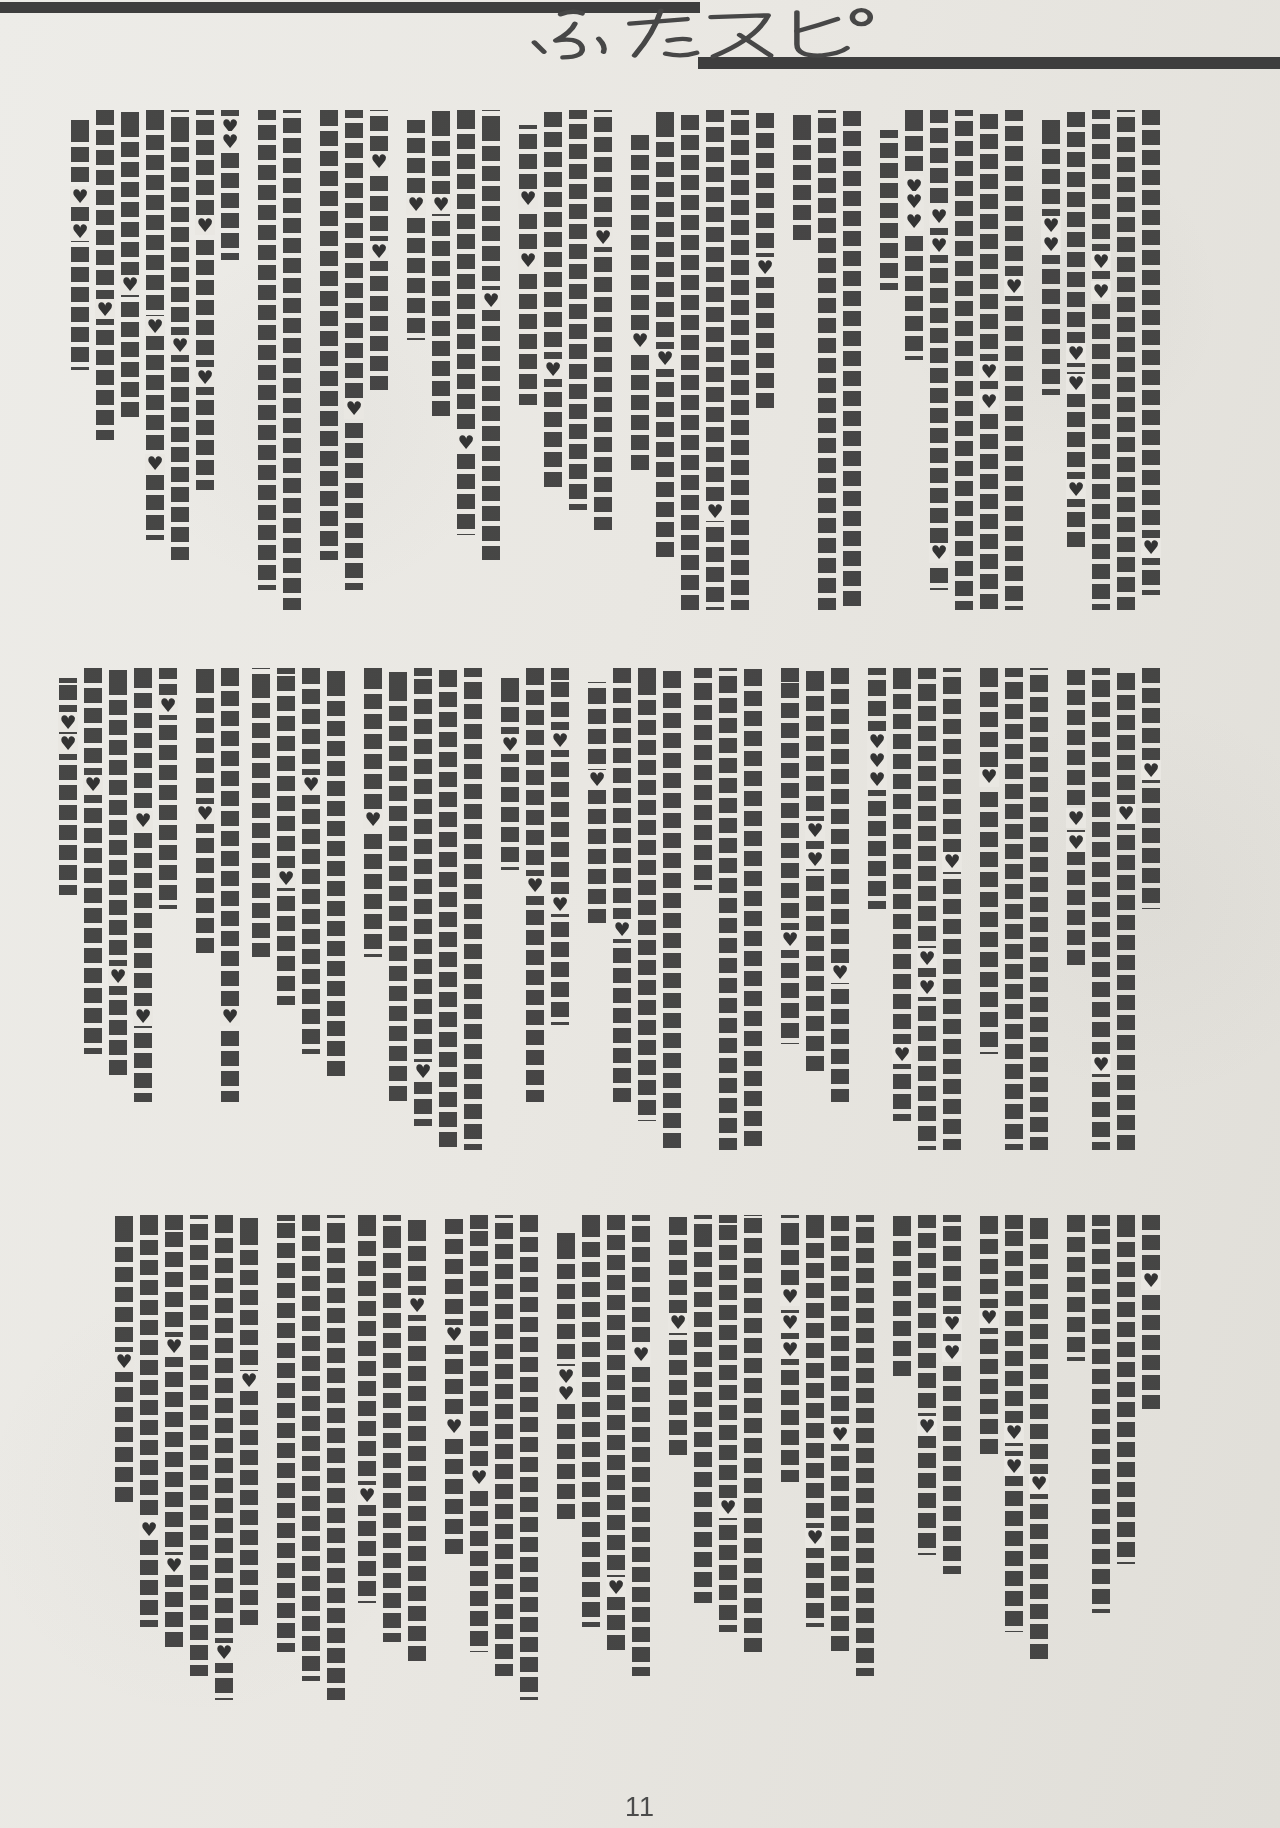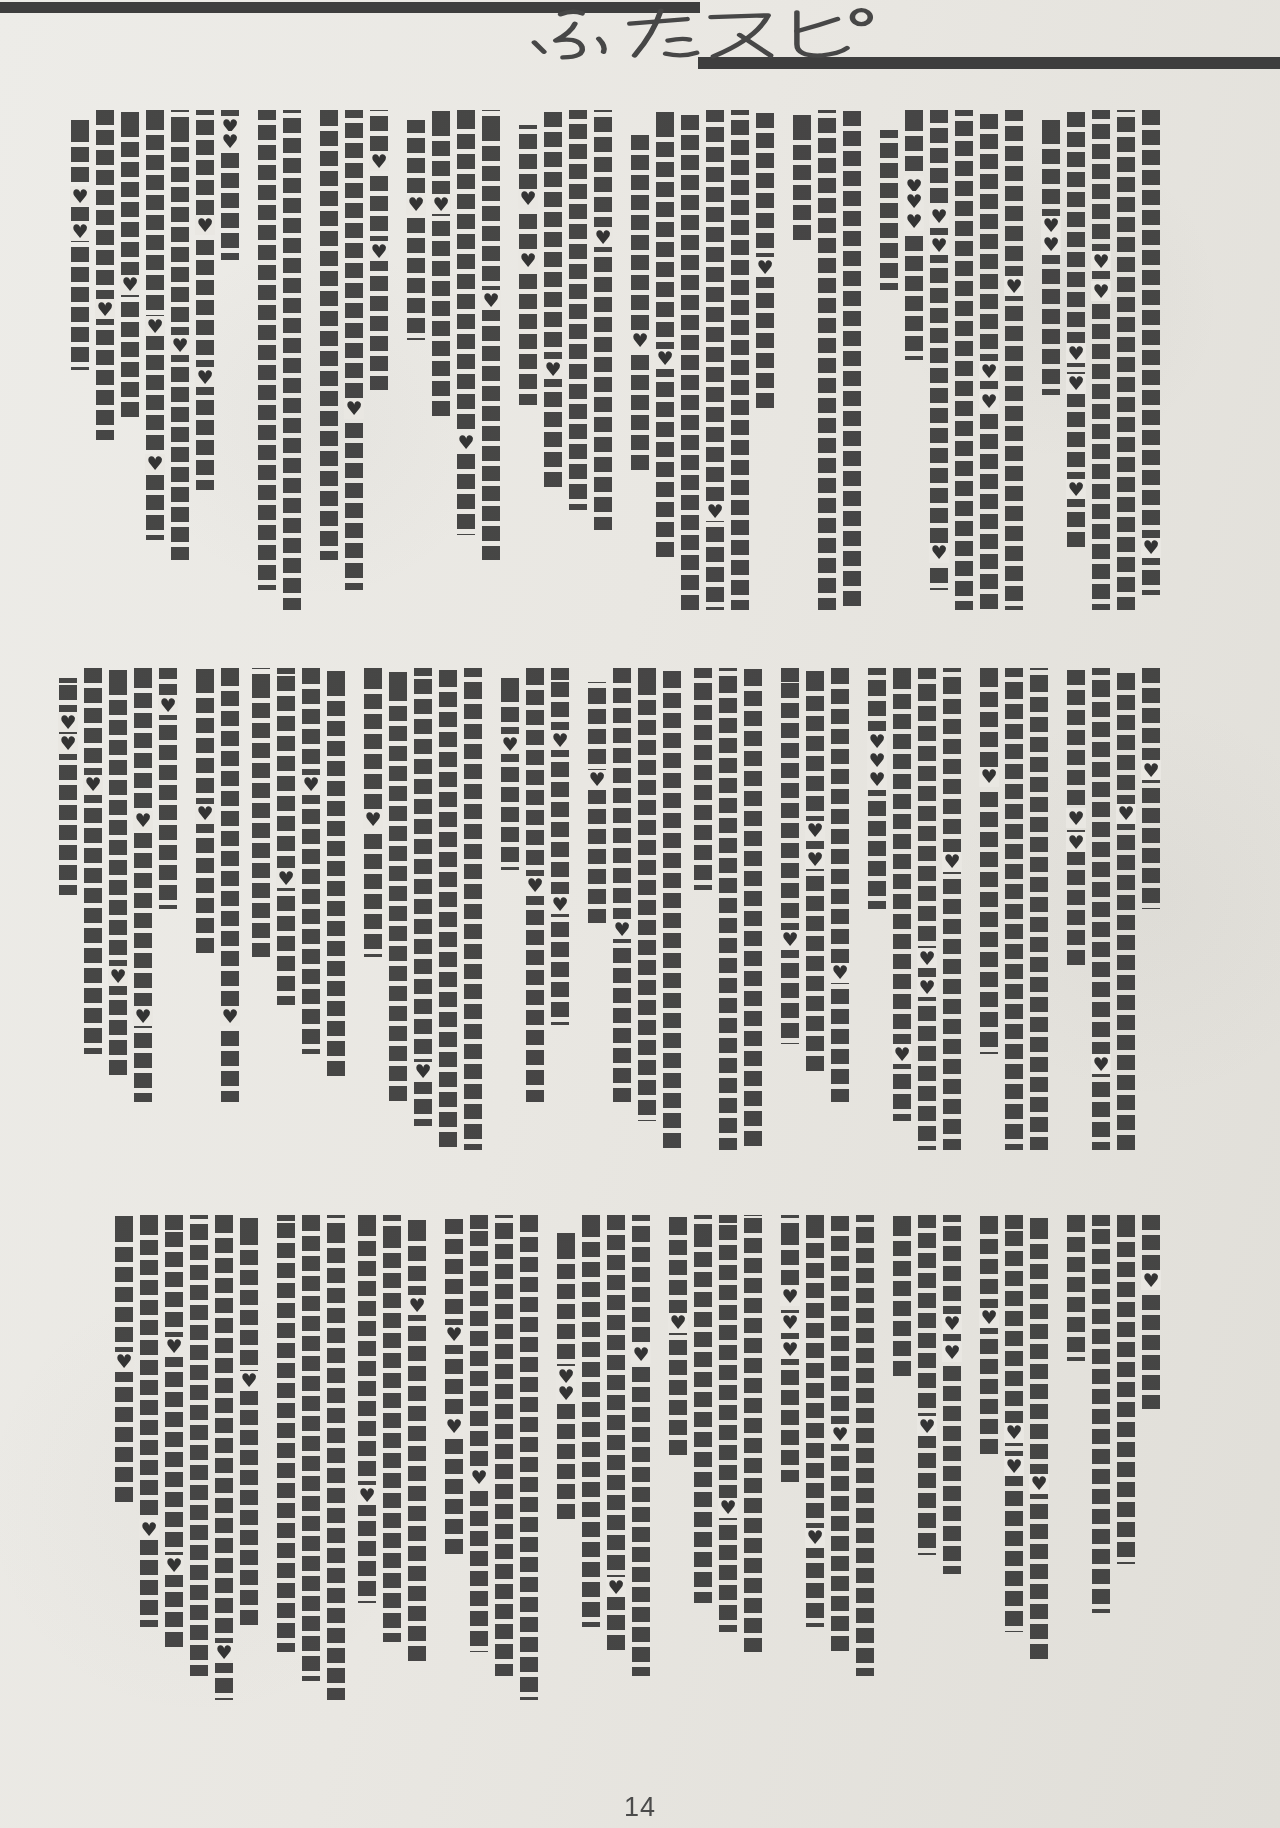--- a/index.html
+++ b/index.html
@@ -423,15 +423,15 @@
         <span class="heart" style="top: 80%;">♥</span>
       </div>
       <div class="col" style="height: 85%; background-position-y: 5px;">
         <span class="heart" style="top: 76%;">♥</span>
       </div>
       <div class="col" style="height: 60%; background-position-y: 12px;">
         <span class="heart" style="top: 50%;">♥</span>
       </div>
     </div>
 
-  <div class="page-number">14</div>
+  <div class="page-number">11</div>
 
 </div>
 
 </body></html>

